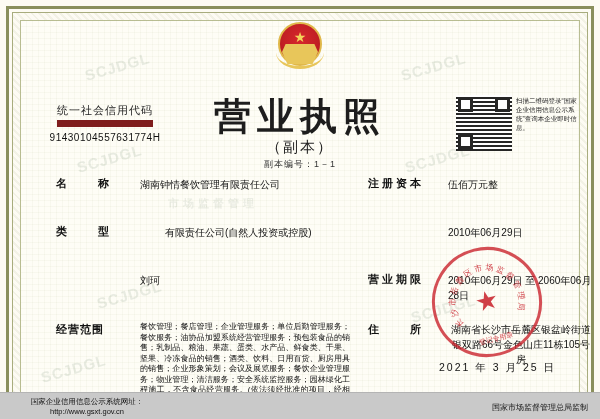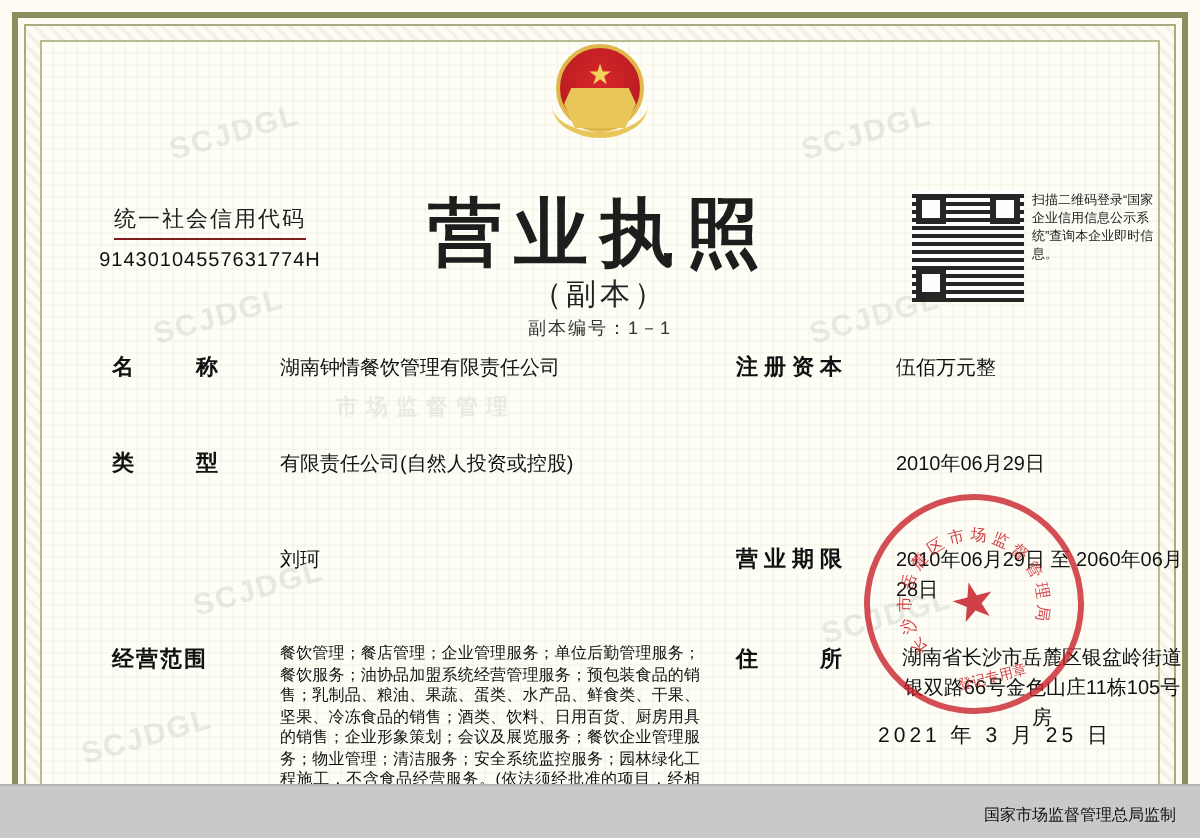--- a/index.html
+++ b/index.html
@@ -77,21 +77,21 @@
   .copy-no{
     position:absolute;left:0;right:0;top:158px;text-align:center;
     font-size:9px;color:#333;letter-spacing:1px;
   }
   
   .credit-block{
     position:absolute;left:40px;top:100px;width:130px;text-align:center;
   }
   .credit-label{
     font-size:11px;color:#1d1d1d;letter-spacing:1px;
-    border-bottom:1px solid #7f1d1d;padding-bottom:2px;display:inline-block;
+    border-bottom:7px solid #7f1d1d;padding-bottom:2px;display:inline-block;
   }
   .credit-value{
     margin-top:5px;font-size:10px;color:#111;letter-spacing:0.5px;
     font-family:"Liberation Sans",sans-serif;
   }
   
   .qr-wrap{position:absolute;right:88px;top:95px;width:56px;height:56px;}
   .qr{
     width:56px;height:56px;
     background-color:#fff;
@@ -218,21 +218,21 @@
 
     <div class="row">
       <div class="lbl col-l-lbl" style="top:0;">名　　称</div>
       <div class="val col-l-val" style="top:1px;">湖南钟情餐饮管理有限责任公司</div>
       <div class="lbl col-r-lbl" style="top:0;">注册资本</div>
       <div class="val col-r-val" style="top:1px;">伍佰万元整</div>
     </div>
 
     <div class="row">
       <div class="lbl col-l-lbl" style="top:26px;">类　　型</div>
-      <div class="val col-l-val" style="top:27px;">有限责任公司(自然人投资或控股)</div>
+      <div class="val col-l-val" style="top:27px;margin-left:25px;">有限责任公司(自然人投资或控股)</div>
       <div class="val col-r-val" style="top:27px;">2010年06月29日</div>
     </div>
 
     <div class="row">
       <div class="val col-l-val" style="top:53px;">刘珂</div>
       <div class="lbl col-r-lbl" style="top:52px;">营业期限</div>
       <div class="val col-r-val" style="top:53px;width:150px;">2010年06月29日 至 2060年06月28日</div>
     </div>
 
     <div class="row">
@@ -265,16 +265,17 @@
         <span style="transform: rotate(1.63625rad) translate(-50%, -40px);">理</span>
         <span style="transform: rotate(1.9635rad) translate(-50%, -40px);">局</span>
       </div>
     <div class="star">★</div>
     <div class="bottom">登记专用章</div>
   </div>
 
   <div class="date-line">2021 年 3 月 25 日</div>
 
   <div class="footer">
+    <div class="fl">国家企业信用信息公示系统网址：http://www.gsxt.gov.cn</div>
     <div class="fr">国家市场监督管理总局监制</div>
   </div>
 
 </div>
 
 </body></html>

